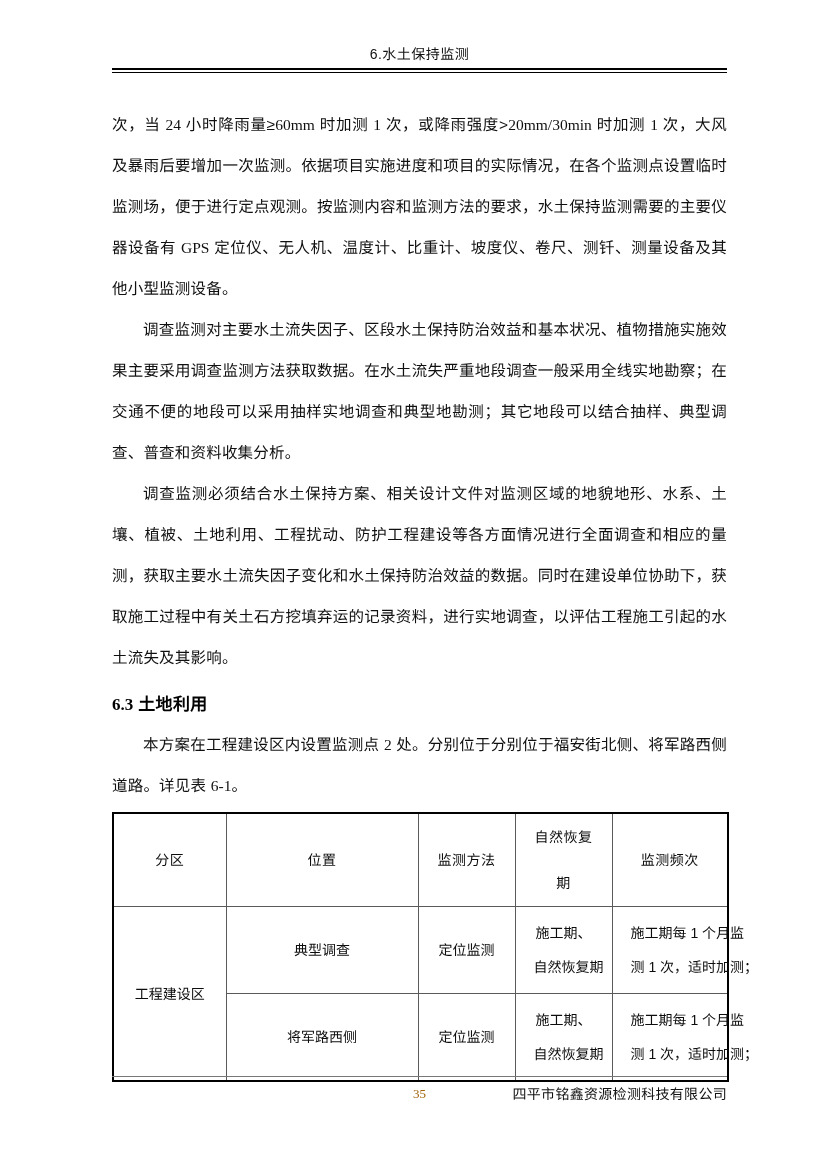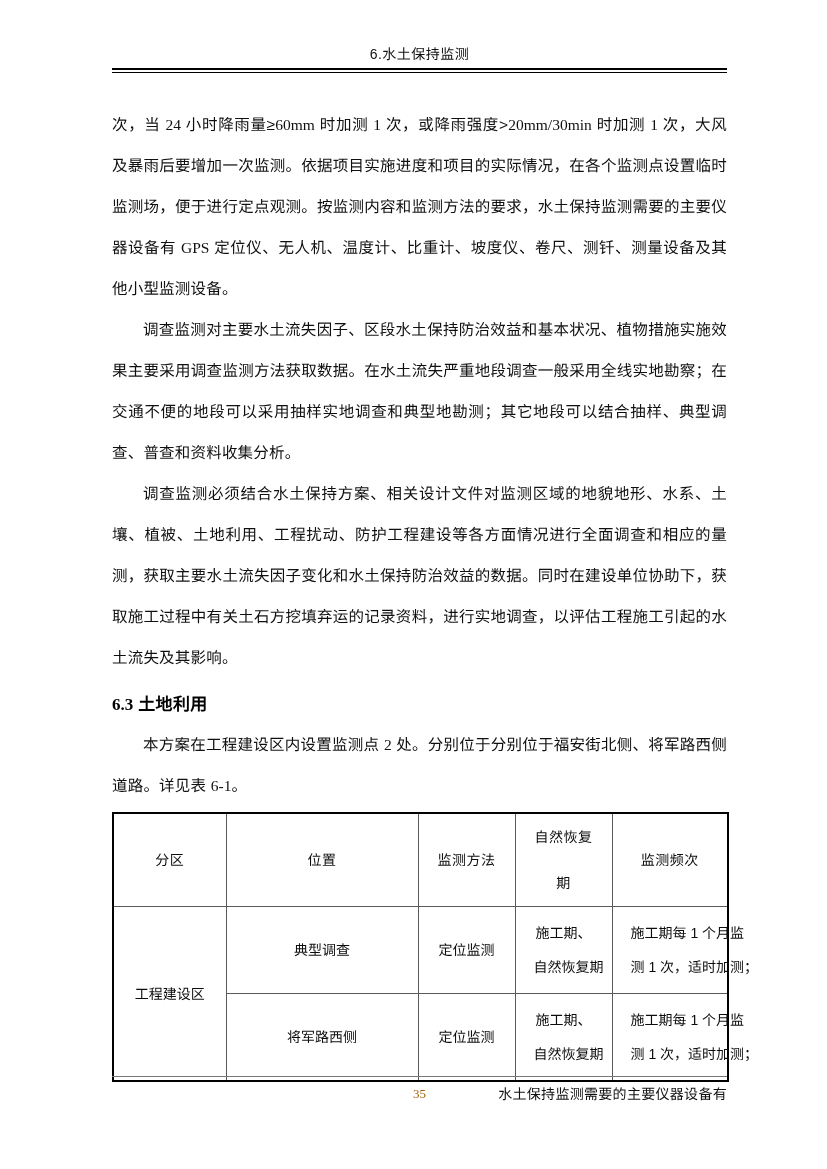--- a/index.html
+++ b/index.html
@@ -265,17 +265,17 @@
         </tr>
       </tbody>
     </table>
 
   </div>
 
   <div class="footer-zone">
     <div class="footer-rule"></div>
     <div class="footer-row">
       <span class="page-number">35</span>
-      <span class="footer-company">水土保持监测需要的主要仪器设备有</span>
+      <span class="footer-company">四平市铭鑫资源检测科技有限公司</span>
     </div>
   </div>
 
 </div>
 
 </body></html>

